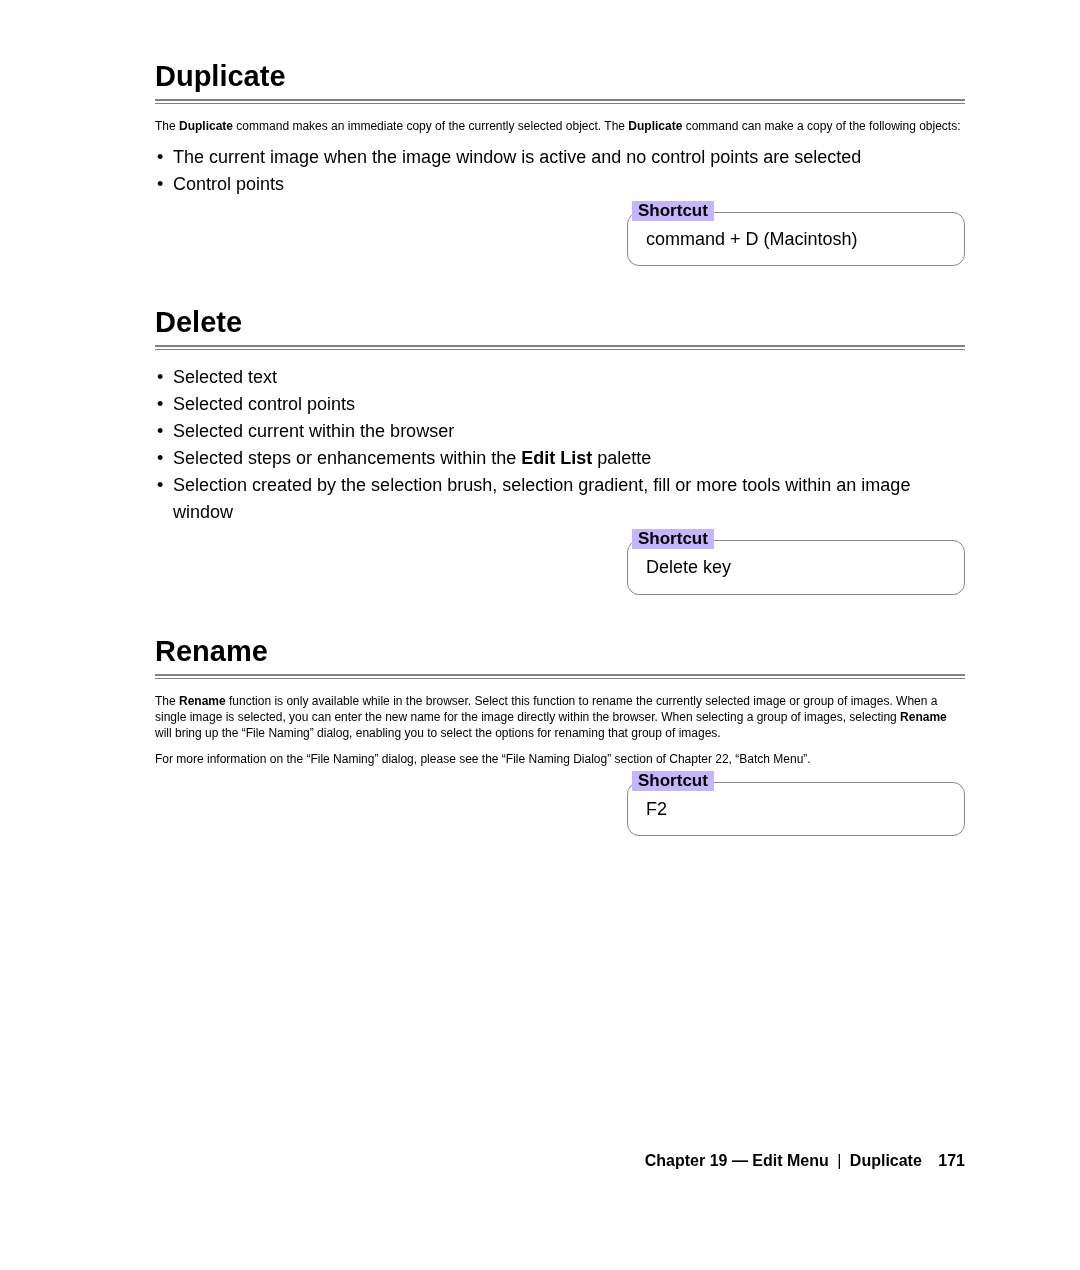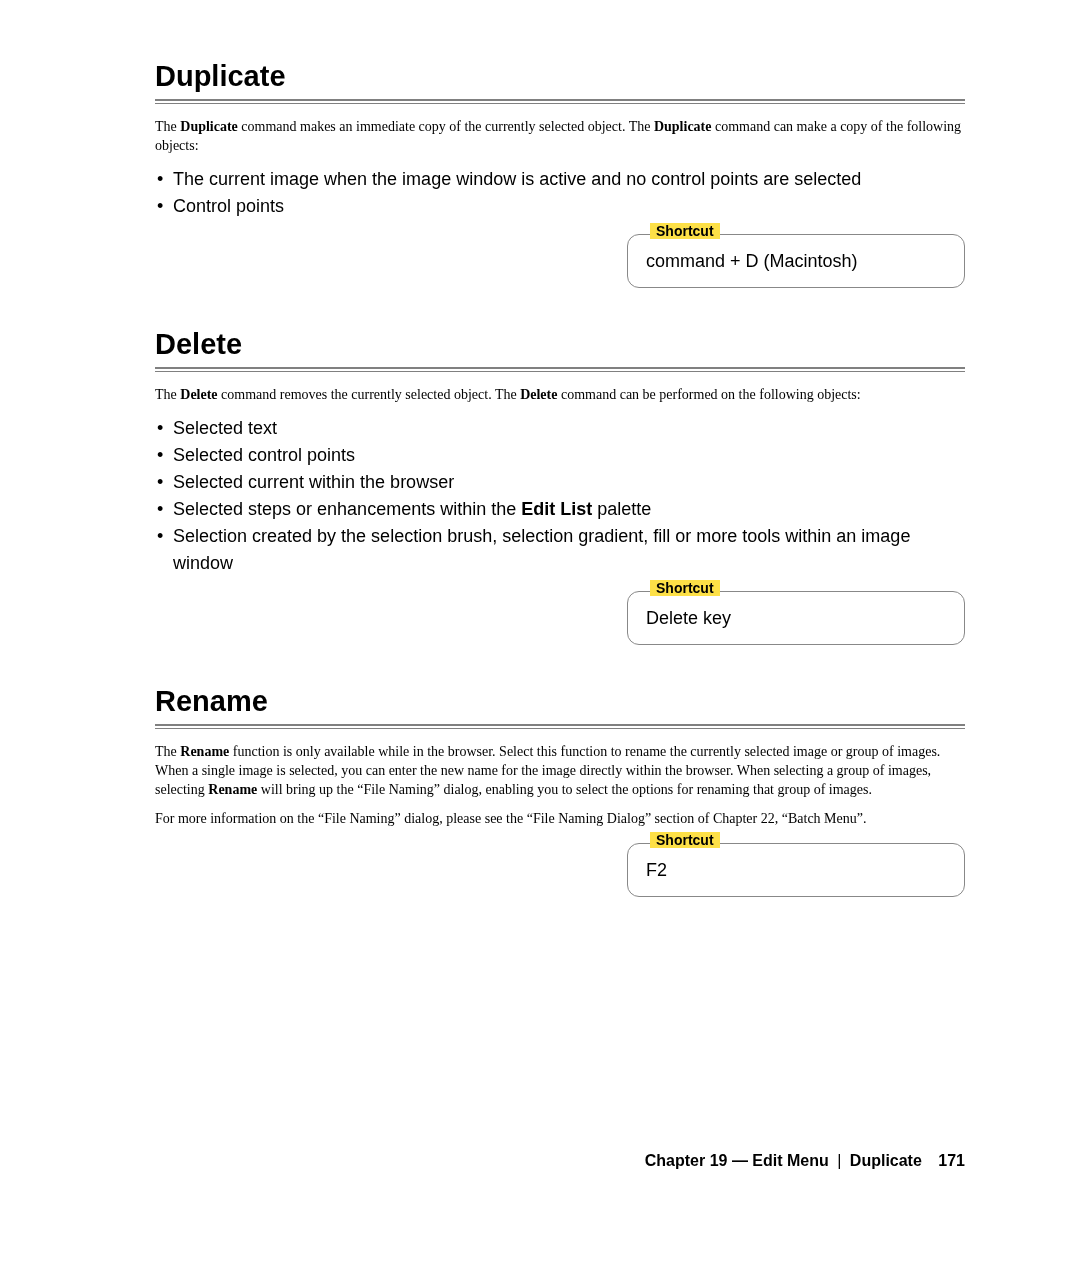--- a/index.html
+++ b/index.html
@@ -30,24 +30,23 @@
     border: 0;
     border-top: 2px solid #808080;
     margin: 0 0 2px 0;
   }
   .rule-thin {
     border: 0;
     border-top: 1px solid #808080;
     margin: 0 0 14px 0;
   }
   p.body {
-    font-size: 14px;
+    font-size: 12px;
     line-height: 1.35;
     margin: 0 0 10px 0;
-    font-family: Liberation Serif, serif;
   }
   ul.bullets {
     list-style: none;
     padding: 0;
     margin: 4px 0 10px 0;
   }
   ul.bullets li {
     font-size: 18px;
     line-height: 1.5;
     padding-left: 18px;
@@ -65,24 +64,24 @@
     border-radius: 12px;
     margin-left: auto;
     width: 300px;
     padding: 14px 18px 14px 18px;
     margin-top: 14px;
     margin-bottom: 8px;
   }
   .shortcut-legend {
     position: absolute;
     top: -12px;
-    left: 22px;
-    background: #fde047;
+    left: 4px;
+    background: #c4b5fd;
     padding: 0 6px;
-    font-size: 14px;
+    font-size: 17px;
     font-weight: 700;
   }
   .shortcut-content {
     font-size: 18px;
     line-height: 1.35;
   }
   .footer {
     position: absolute;
     bottom: 100px;
     right: 115px;
@@ -122,23 +121,20 @@
       <div class="shortcut-content">
         <div>command + D (Macintosh)</div>
       </div>
     </div>
   </div>
 
   <div class="section">
     <h2 class="section-heading">Delete</h2>
     <hr class="rule-thick">
     <hr class="rule-thin">
-    <p class="body">
-      <span>The </span><strong>Delete</strong><span> command removes the currently selected object. The </span><strong>Delete</strong><span> command can be performed on the following objects:</span>
-    </p>
     <ul class="bullets">
       <li>Selected text</li>
       <li>Selected control points</li>
       <li>Selected current within the browser</li>
       <li>
         <span>Selected steps or enhancements within the </span><strong>Edit List</strong><span> palette</span>
       </li>
       <li>Selection created by the selection brush, selection gradient, fill or more tools within an image window</li>
     </ul>
     <div class="shortcut-box">

